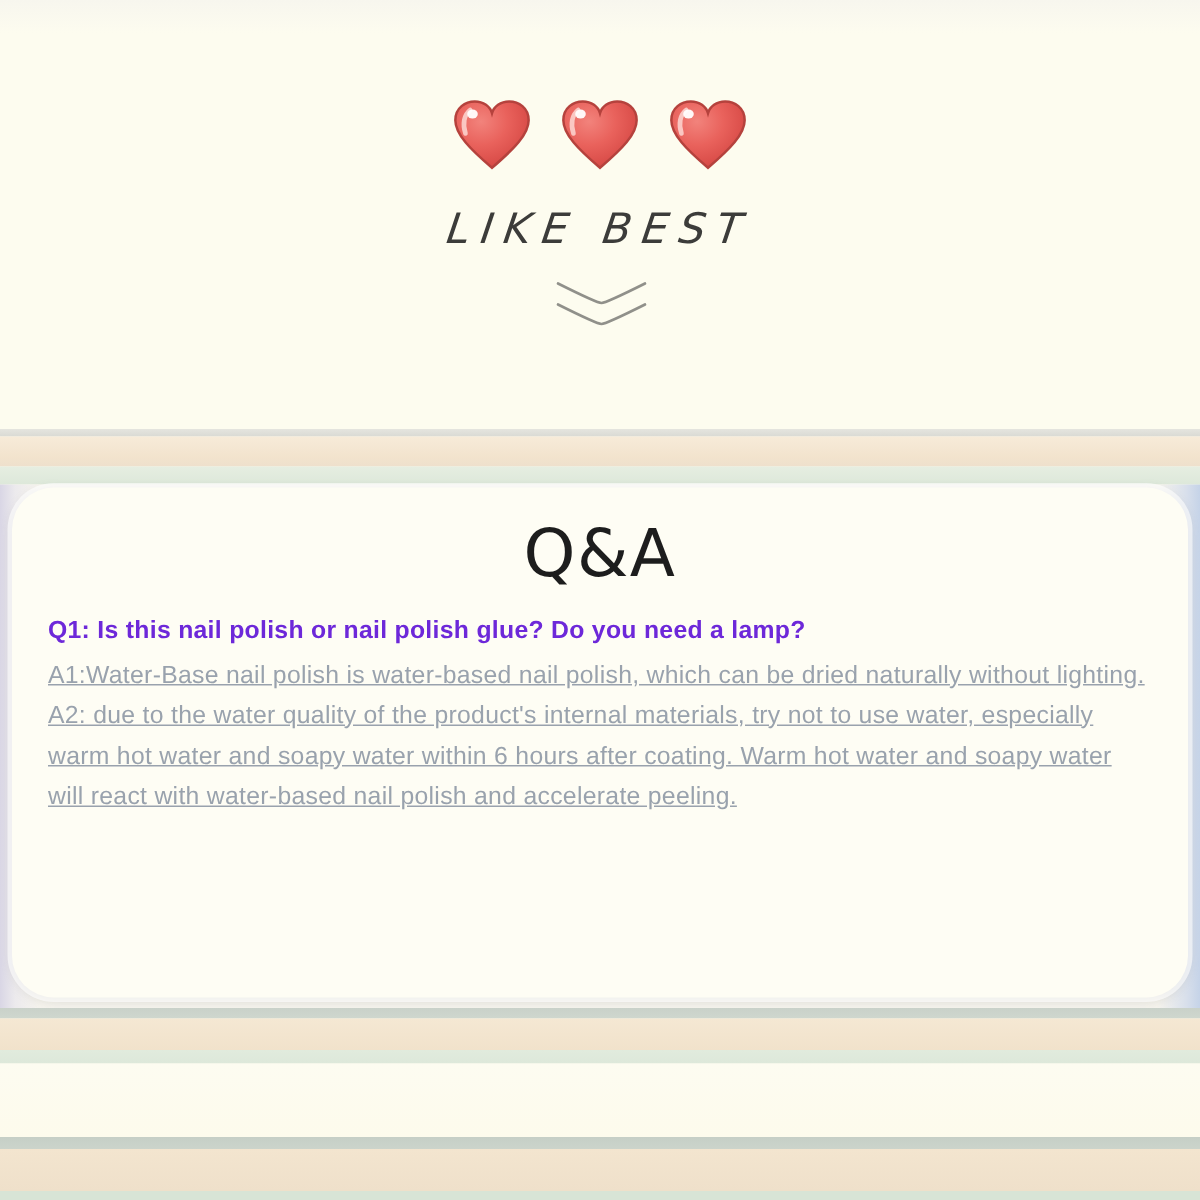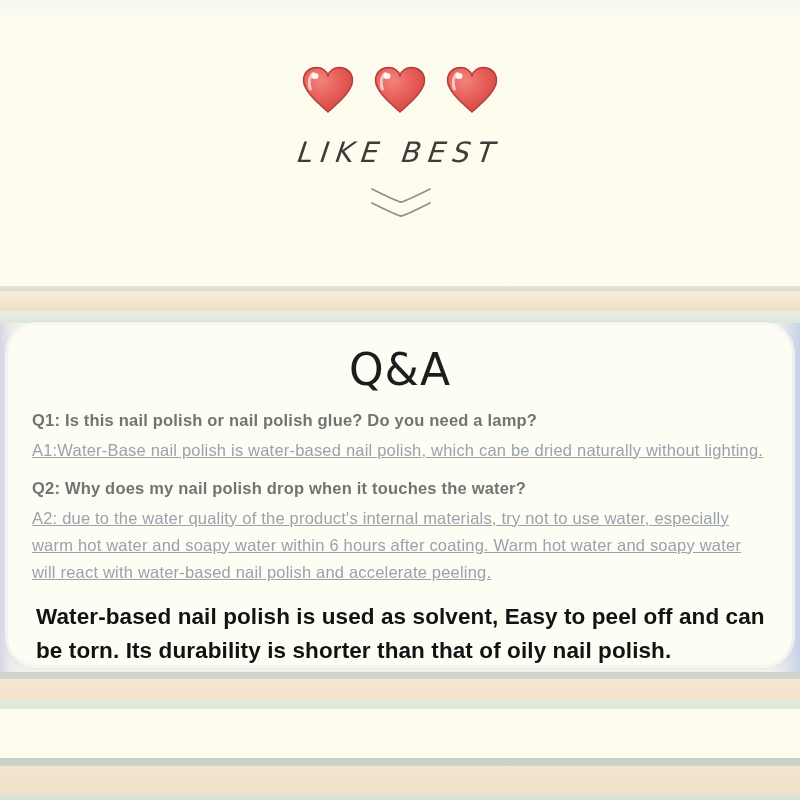--- a/index.html
+++ b/index.html
@@ -62,21 +62,21 @@
     font-size:44px;
     line-height:1.15;
     font-weight:400;
     color:#1d1d1d;
     letter-spacing:1px;
   }
   .q-line{
     margin:14px 0 6px 0;
     font-size:16.5px;line-height:21px;
     font-weight:700;
-    color:#737373;
+    color:#6d28d9;
     letter-spacing:.2px;
   }
   .a-line{
     margin:0;
     font-size:16.5px;line-height:27px;
     font-weight:400;
     color:#99a2ad;
     letter-spacing:.2px;
     text-decoration:underline;
   }
@@ -143,24 +143,22 @@
     <div class="stripe stripe-green"></div>
   </div>
 
   <div class="card-zone">
     <div class="qa-card">
       <h1 class="qa-title">Q&amp;A</h1>
 
       <p class="q-line">Q1: Is this nail polish or nail polish glue? Do you need a lamp?</p>
       <p class="a-line">A1:Water-Base nail polish is water-based nail polish, which can be dried naturally without lighting.</p>
 
-      <p class="q-line">Q2: Why does my nail polish drop when it touches the water?</p>
       <p class="a-line">A2: due to the water quality of the product's internal materials, try not to use water, especially warm hot water and soapy water within 6 hours after coating. Warm hot water and soapy water will react with water-based nail polish and accelerate peeling.</p>
 
-      <p class="note-line">Water-based nail polish is used as solvent, Easy to peel off and can be torn. Its durability is shorter than that of oily nail polish.</p>
     </div>
   </div>
 
   <div class="footer-bands">
     <div class="fb1"></div>
     <div class="fb2"></div>
     <div class="fb3"></div>
     <div class="fb4"></div>
     <div class="fb5"></div>
     <div class="fb6"></div>

